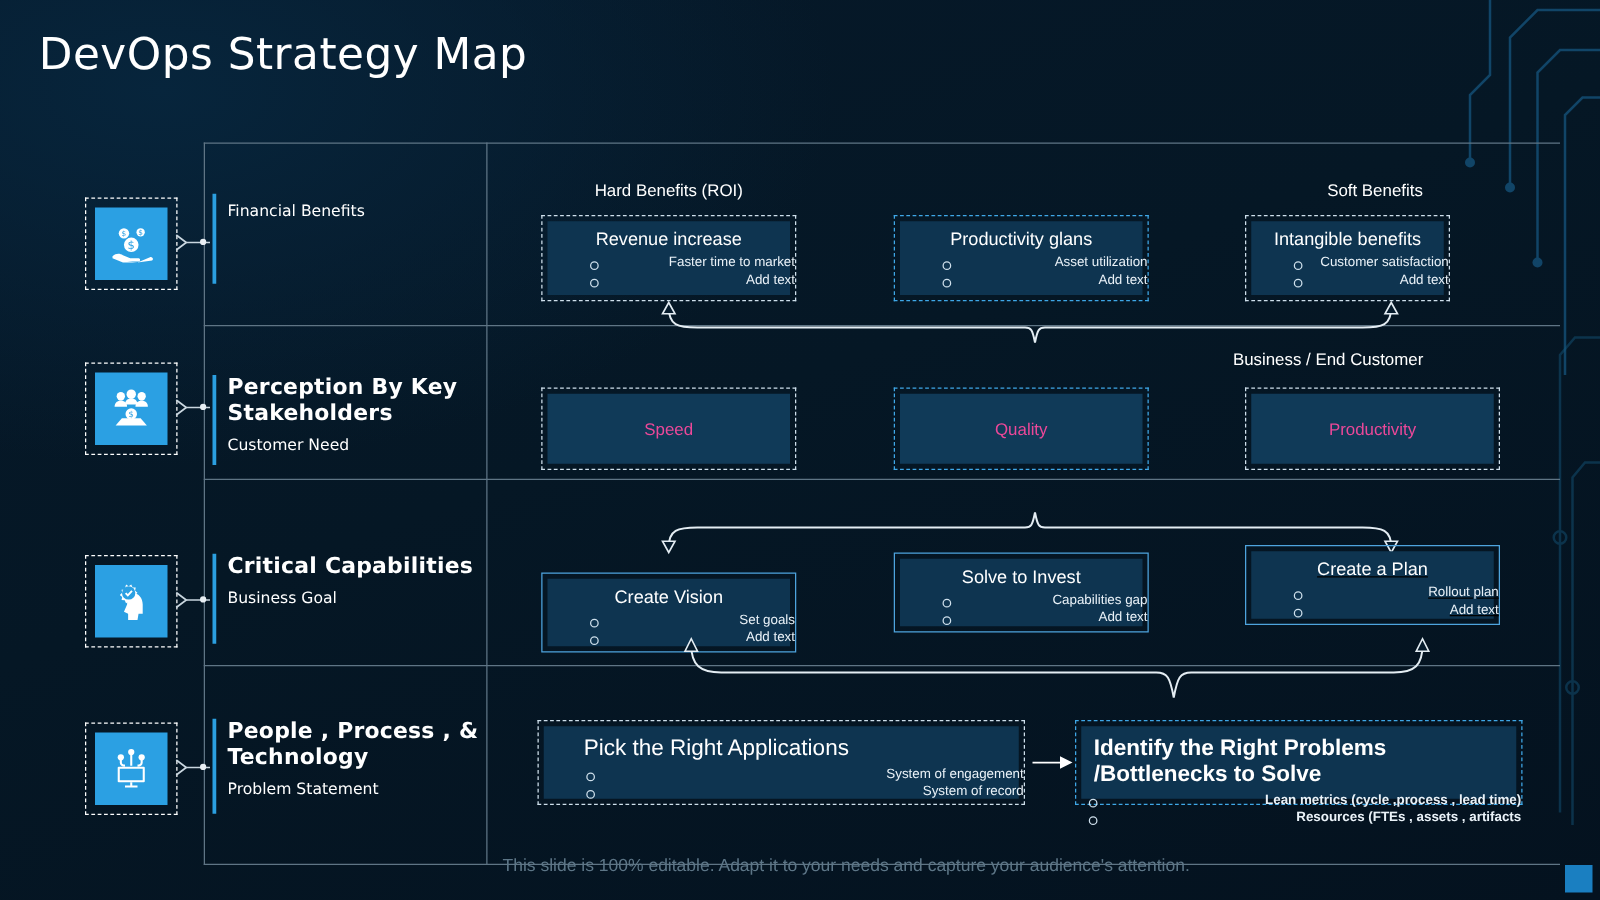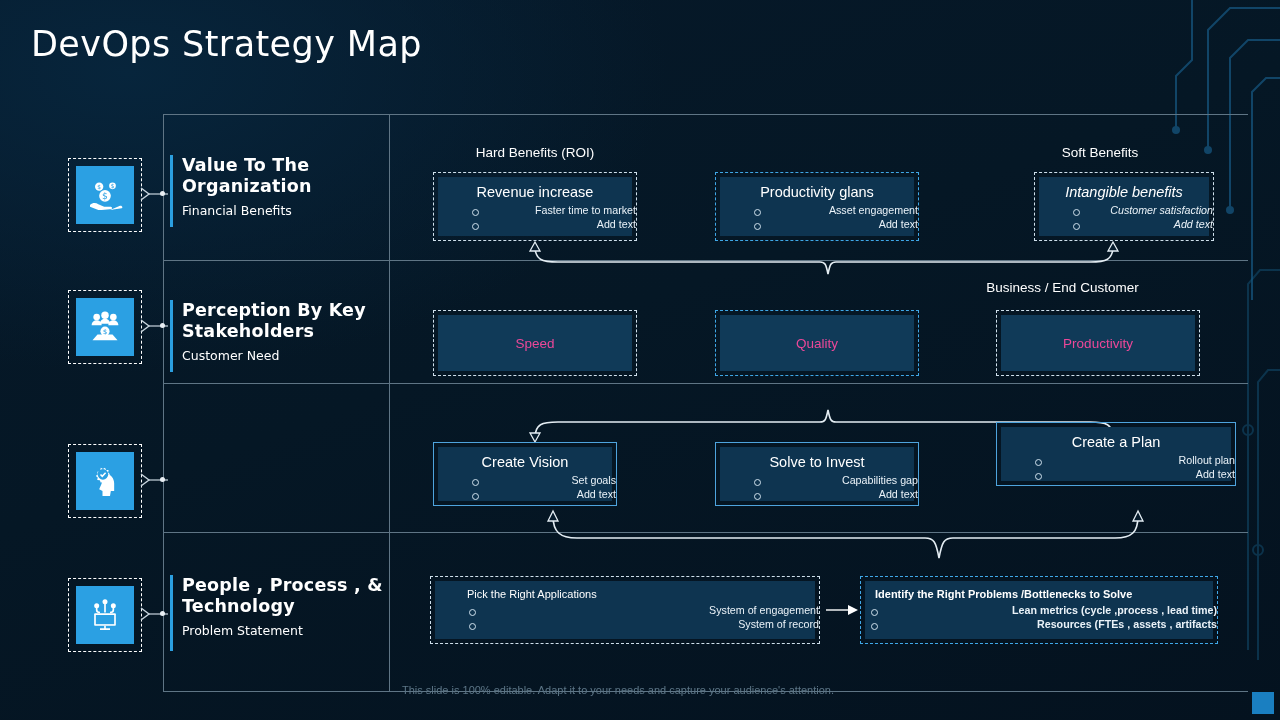--- a/index.html
+++ b/index.html
@@ -35,34 +35,34 @@
   .dot{position:absolute;width:5px;height:5px;border-radius:50%;background:#e8eef3;}
 
   
   .box{position:absolute;box-sizing:border-box;}
   .b-dash{border:1.1px dashed #cfe0ec;}
   .b-dash-blue{border:1.1px dashed #3fa8e8;}
   .b-solid{border:1.2px solid #4ea4de;}
   .b-fill{position:absolute;inset:4px;background:#0e3450;}
   .b-fill2{position:absolute;inset:4px;background:#103a58;}
   .b-title{position:relative;text-align:center;color:#ffffff;font-size:14.5px;padding-top:11px;}
-  .b-title.left{text-align:left;padding-left:36px;font-size:11px;}
+  .b-title.left{text-align:left;padding-left:36px;font-size:18px;}
   .blist{position:relative;margin:4px 0 0 0;padding:0;list-style:none;}
   .blist li{color:#eaf2f8;font-size:10.7px;line-height:13.6px;padding-left:56px;position:relative;text-align:right;}
   .blist li.lft{padding-left:28px;}
   .blist li::before{content:"";position:absolute;left:38px;top:5px;width:5px;height:5px;
       border:1.3px solid #cfe0ec;border-radius:50%;}
   .blist li.lft::before{left:10px;}
   .b-center{position:absolute;inset:0;display:flex;align-items:center;justify-content:center;
       color:#ec4899;font-size:13.5px;}
 
   .colhead{position:absolute;color:#ffffff;font-size:13.5px;text-align:center;}
 
   .arrowsvg{position:absolute;overflow:visible;}
-  .footer{position:absolute;left:402px;top:684px;color:#5d7687;font-size:11px;}
+  .footer{position:absolute;left:402px;top:684px;color:#5d7687;font-size:14px;}
   .corner{position:absolute;right:6px;bottom:6px;width:22px;height:22px;background:#1a7fc1;}
 </style>
 </head>
 <body>
 
 <div id="slide">
   <div class="bg-grad"></div>
 
   <svg class="circuit" viewBox="0 0 200 400">
     <g fill="none" stroke="#1b6b9e" stroke-width="2">
@@ -97,29 +97,35 @@
     <div class="hline" style="left:0;top:269px;width:1085px;height:1px;"></div>
     <div class="hline" style="left:0;top:418px;width:1085px;height:1px;"></div>
     <div class="hline" style="left:0;top:577px;width:1085px;height:1px;"></div>
     <div class="vline" style="left:0;top:0;width:1px;height:578px;"></div>
     <div class="vline" style="left:226px;top:0;width:1px;height:578px;"></div>
   </div>
 
   <div class="rowlabel" style="top:155px;left:170px;">
     <div class="accent" style="top:0;height:72px;"></div>
     <div style="margin-left:12px;">
-      <div class="rl-title">Value To The Organization</div>
       <div class="rl-sub">Financial Benefits</div>
     </div>
   </div>
   <div class="rowlabel" style="top:300px;left:170px;">
     <div class="accent" style="top:0;height:72px;"></div>
     <div style="margin-left:12px;">
       <div class="rl-title">Perception By Key Stakeholders</div>
       <div class="rl-sub">Customer Need</div>
+    </div>
+  </div>
+  <div class="rowlabel" style="top:443px;left:170px;">
+    <div class="accent" style="top:0;height:72px;"></div>
+    <div style="margin-left:12px;">
+      <div class="rl-title">Critical Capabilities</div>
+      <div class="rl-sub">Business Goal</div>
     </div>
   </div>
   <div class="rowlabel" style="top:575px;left:170px;">
     <div class="accent" style="top:0;height:76px;"></div>
     <div style="margin-left:12px;">
       <div class="rl-title">People , Process , &amp; Technology</div>
       <div class="rl-sub">Problem Statement</div>
     </div>
   </div>
 
@@ -221,25 +227,25 @@
     <div class="b-title">Revenue increase</div>
     <ul class="blist">
       <li>Faster time to market</li>
       <li>Add text</li>
     </ul>
   </div>
   <div class="box b-dash-blue" style="left:715px;top:172px;width:204px;height:69px;">
     <div class="b-fill"></div>
     <div class="b-title">Productivity glans</div>
     <ul class="blist">
-      <li>Asset engagement</li>
-      <li>Add text</li>
-    </ul>
-  </div>
-  <div class="box b-dash" style="left:1034px;top:172px;width:180px;height:69px;font-style:italic;">
+      <li>Asset utilization</li>
+      <li>Add text</li>
+    </ul>
+  </div>
+  <div class="box b-dash" style="left:996px;top:172px;width:164px;height:69px;">
     <div class="b-fill"></div>
     <div class="b-title">Intangible benefits</div>
     <ul class="blist">
       <li>Customer satisfaction</li>
       <li>Add text</li>
     </ul>
   </div>
 
   <svg class="arrowsvg" style="left:430px;top:240px;width:790px;height:36px;" viewBox="0 0 790 36">
     <path d="M105 6 C105 20 112 22 128 22 H390 M390 22 C395 22 396 24 398 34 C400 24 401 22 406 22 H660 C676 22 683 20 683 6" fill="none" stroke="#e4edf3" stroke-width="1.6"></path>
@@ -259,37 +265,37 @@
     <div class="b-fill2"></div>
     <div class="b-center">Quality</div>
   </div>
 
   <svg class="arrowsvg" style="left:430px;top:402px;width:790px;height:42px;" viewBox="0 0 790 42">
     <path d="M105 36 C105 22 112 20 128 20 H390 M390 20 C395 20 396 18 398 8 C400 18 401 20 406 20 H660 C676 20 683 22 683 36" fill="none" stroke="#e4edf3" stroke-width="1.6"></path>
     <path d="M105 40 L100 31 L110 31 Z" fill="#061b2c" stroke="#e4edf3" stroke-width="1.3"></path>
     <path d="M683 40 L678 31 L688 31 Z" fill="#061b2c" stroke="#e4edf3" stroke-width="1.3"></path>
   </svg>
 
-  <div class="box b-solid" style="left:433px;top:442px;width:184px;height:64px;">
+  <div class="box b-solid" style="left:433px;top:458px;width:204px;height:64px;">
     <div class="b-fill"></div>
     <div class="b-title">Create Vision</div>
     <ul class="blist">
       <li>Set goals</li>
       <li>Add text</li>
     </ul>
   </div>
   <div class="box b-solid" style="left:715px;top:442px;width:204px;height:64px;">
     <div class="b-fill"></div>
     <div class="b-title">Solve to Invest</div>
     <ul class="blist">
       <li>Capabilities gap</li>
       <li>Add text</li>
     </ul>
   </div>
-  <div class="box b-solid" style="left:996px;top:422px;width:240px;height:64px;">
+  <div class="box b-solid" style="left:996px;top:436px;width:204px;height:64px;text-decoration:underline;">
     <div class="b-fill"></div>
     <div class="b-title">Create a Plan</div>
     <ul class="blist">
       <li>Rollout plan</li>
       <li>Add text</li>
     </ul>
   </div>
 
   <svg class="arrowsvg" style="left:525ergo;top:0;width:0;height:0;"></svg>
   <svg class="arrowsvg" style="left:525px;top:508px;width:640px;height:62px;" viewBox="0 0 640 62">

